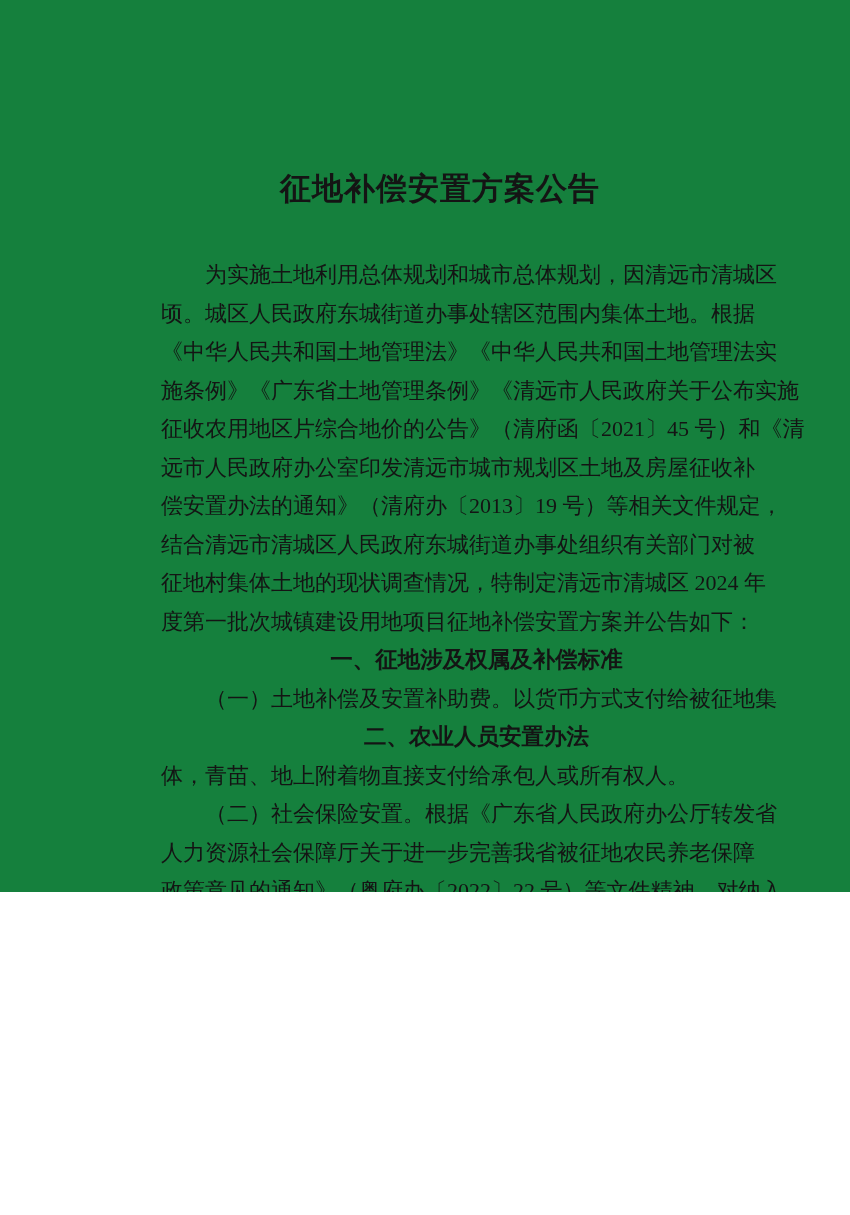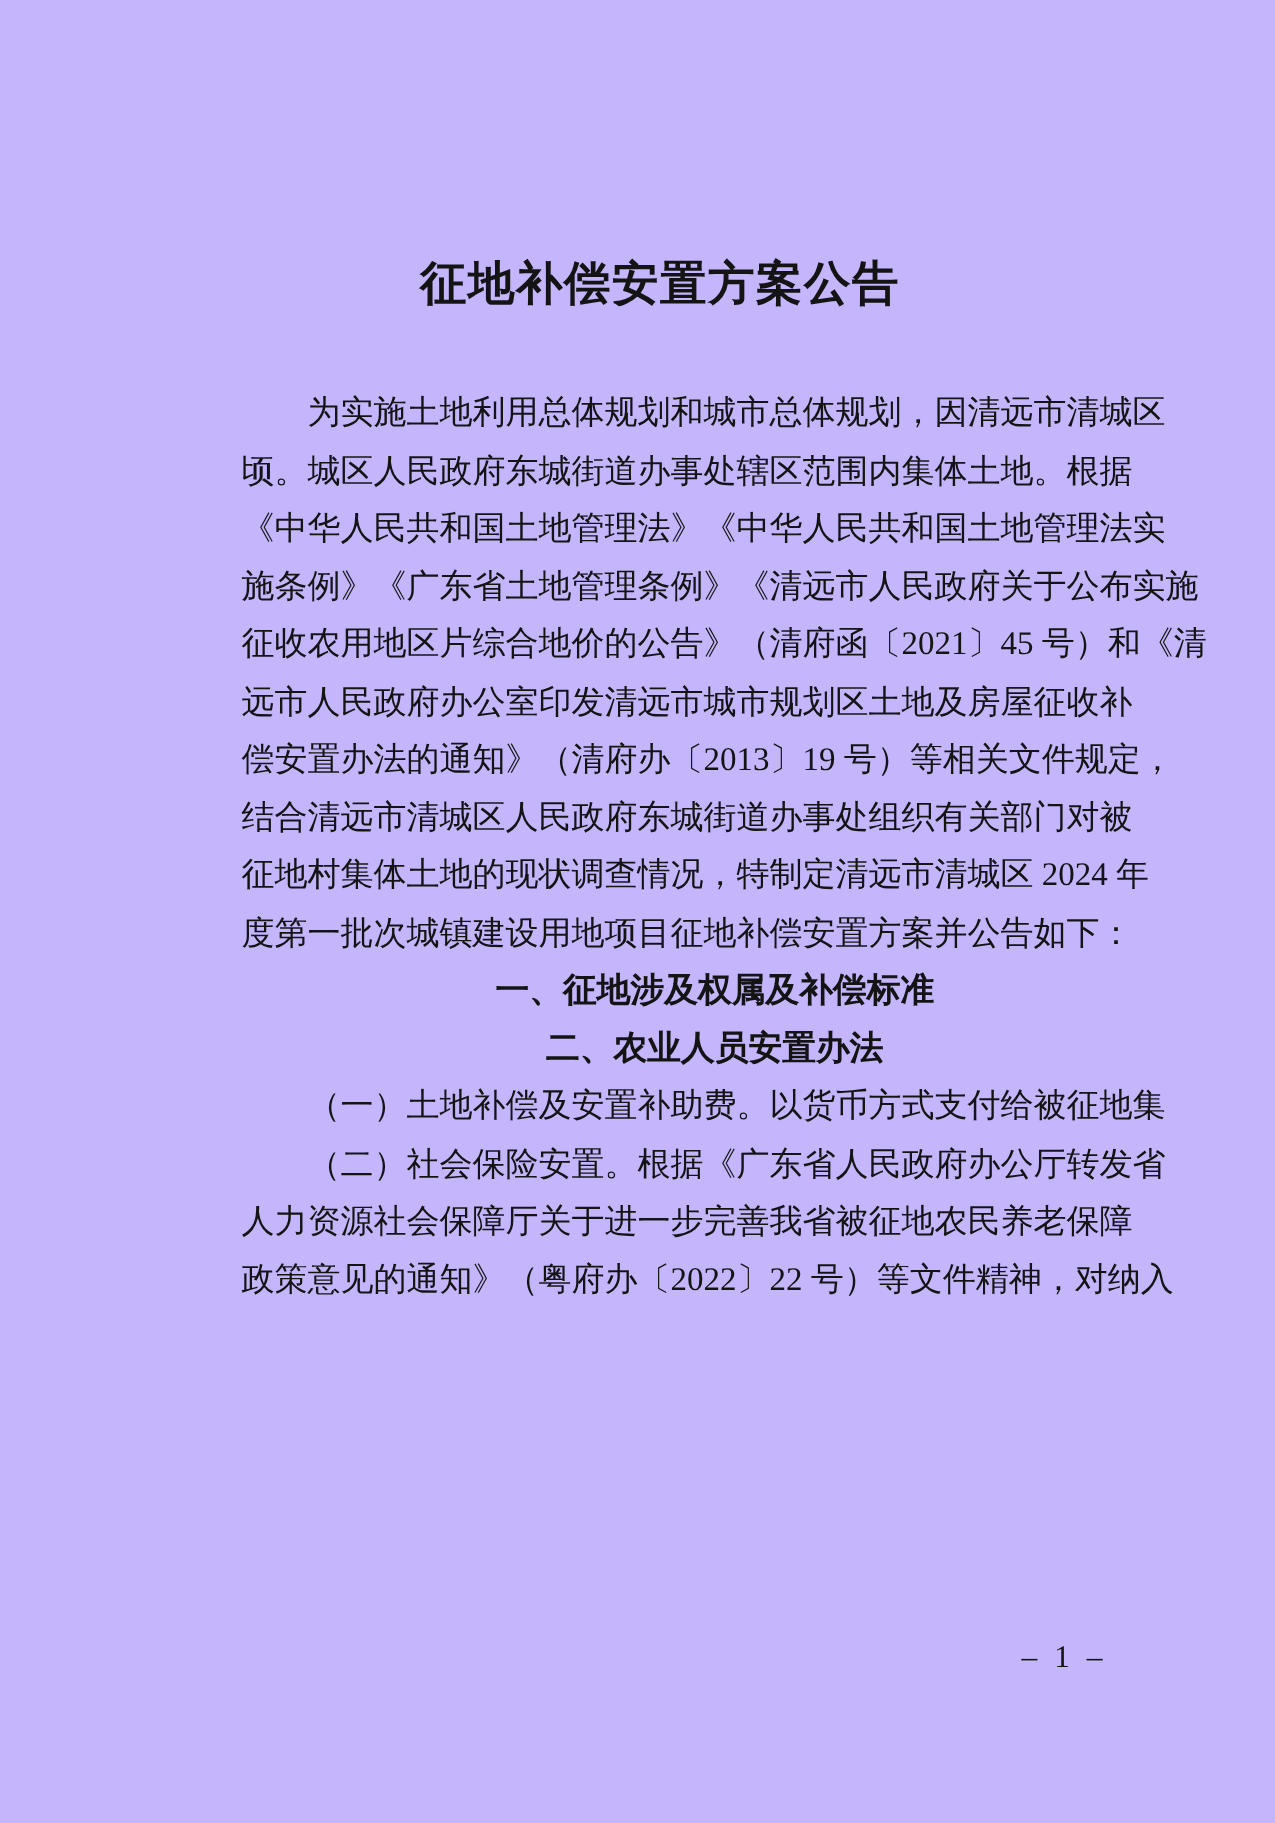--- a/index.html
+++ b/index.html
@@ -3,22 +3,22 @@
 <meta charset="utf-8">
 <style>
   html, body {
     margin: 0;
     padding: 0;
     background: #ffffff;
   }
   .page {
     position: relative;
     width: 850px;
-    height: 1215px;
-    background: #c4b5fd;
+    height: 892px;
+    background: #15803d;
     overflow: hidden;
     color: #141414;
     font-family: "Liberation Serif", "DejaVu Serif", serif;
   }
   .doc-title {
     position: absolute;
     top: 166px;
     left: 133px;
     width: 614px;
     text-align: center;
@@ -80,22 +80,23 @@
     <div class="ln fill">顷。城区人民政府东城街道办事处辖区范围内集体土地。根据</div>
     <div class="ln fill">《中华人民共和国土地管理法》《中华人民共和国土地管理法实</div>
     <div class="ln fill">施条例》《广东省土地管理条例》《清远市人民政府关于公布实施</div>
     <div class="ln fill">征收农用地区片综合地价的公告》（清府函〔2021〕45 号）和《清</div>
     <div class="ln fill">远市人民政府办公室印发清远市城市规划区土地及房屋征收补</div>
     <div class="ln fill">偿安置办法的通知》（清府办〔2013〕19 号）等相关文件规定，</div>
     <div class="ln fill">结合清远市清城区人民政府东城街道办事处组织有关部门对被</div>
     <div class="ln fill">征地村集体土地的现状调查情况，特制定清远市清城区 2024 年</div>
     <div class="ln fill">度第一批次城镇建设用地项目征地补偿安置方案并公告如下：</div>
     <div class="ln ind hd">一、征地涉及权属及补偿标准</div>
+    <div class="ln ind fill">（一）土地补偿及安置补助费。以货币方式支付给被征地集</div>
     <div class="ln ind hd">二、农业人员安置办法</div>
-    <div class="ln ind fill">（一）土地补偿及安置补助费。以货币方式支付给被征地集</div>
+    <div class="ln">体，青苗、地上附着物直接支付给承包人或所有权人。</div>
     <div class="ln ind fill">（二）社会保险安置。根据《广东省人民政府办公厅转发省</div>
     <div class="ln fill">人力资源社会保障厅关于进一步完善我省被征地农民养老保障</div>
     <div class="ln fill">政策意见的通知》（粤府办〔2022〕22 号）等文件精神，对纳入</div>
   </div>
 
   <div class="page-number">– 1 –</div>
 
 </div>
 
 </body></html>

